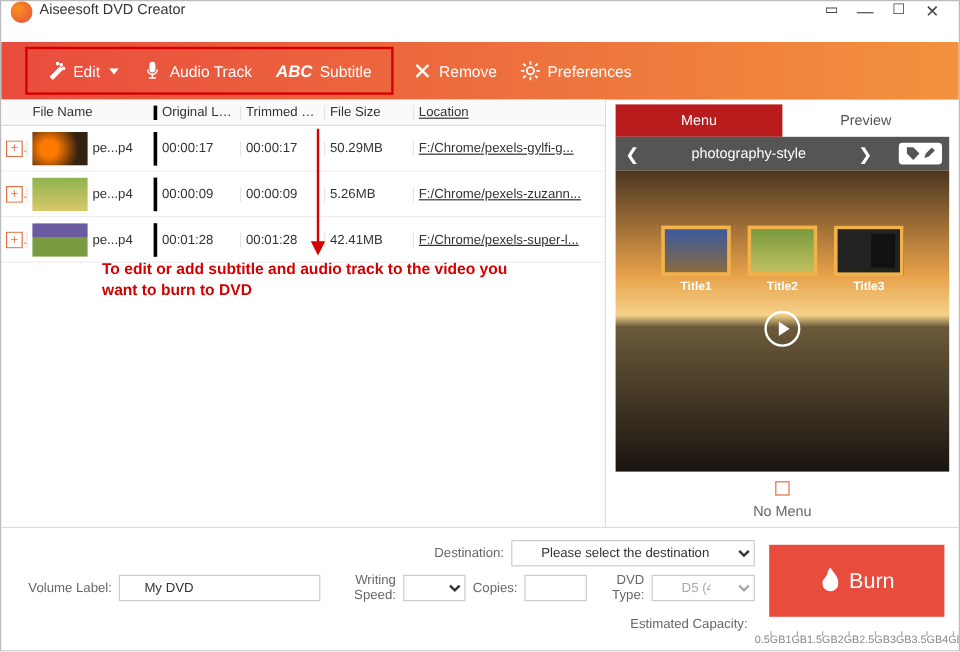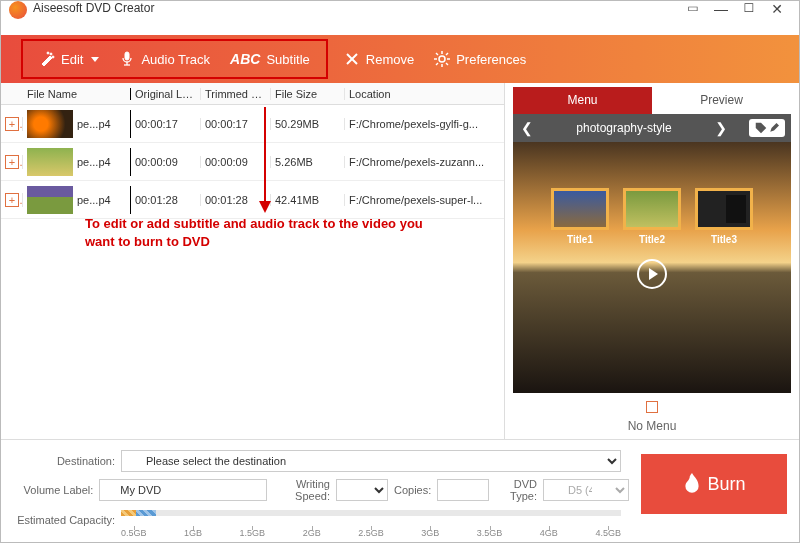--- a/index.html
+++ b/index.html
@@ -23,25 +23,25 @@
 
   
   .main { flex: 1; display: flex; min-height: 0; }
   .left { flex: 1; display: flex; flex-direction: column; border-right: 1px solid #ddd; min-width:0;}
   .right { width: 294px; display: flex; flex-direction: column; padding: 0 8px 6px 8px;}
 
   
   .thead { display: flex; font-size: 11px; color: #333; border-bottom: 1px solid #ddd; height: 22px; align-items: center; background:#fafafa;}
   .thead > div, .trow > div { overflow: hidden; white-space: nowrap; text-overflow: ellipsis; padding: 0 4px; }
   .c-exp { width: 22px; border-right:1px solid #e5e5e5; text-align:center;}
-  .c-name { width: 108px; border-right:1px solid #000000;}
+  .c-name { width: 108px; border-right:3px solid #000000;}
   .c-olen { width: 70px; border-right:1px solid #e5e5e5;}
   .c-tlen { width: 70px; border-right:1px solid #e5e5e5;}
   .c-size { width: 74px; border-right:1px solid #e5e5e5;}
-  .c-loc { flex: 1; }
+  .c-loc { flex: 1; text-decoration: underline; }
   .tbody { flex: 1; overflow: auto; position:relative;}
   .trow { display: flex; align-items: center; font-size: 11px; color: #333; height: 38px; border-bottom: 1px solid #eee; }
   .trow .c-name { display: flex; align-items: center; gap: 4px; }
   .thumb { width: 46px; height: 28px; background:#888; flex-shrink:0; }
   .thumb.t1 { background: radial-gradient(circle at 30% 50%, #ff7a00 20%, #332211 70%); }
   .thumb.t2 { background: linear-gradient(#8eb24f,#d9c86a); }
   .thumb.t3 { background: linear-gradient(#6a5a9f 40%,#7a9a3f 40%); }
   .exp-btn { width:14px;height:14px;border:1px solid #e07040;color:#e07040;font-size:11px;line-height:12px;text-align:center;display:inline-block;cursor:pointer;}
 
   .annotation-arrow { position:absolute; left:254px; top:2px; }
@@ -64,21 +64,21 @@
   .pv-pic.p3 { background: #222; position:relative;}
   .pv-pic.p3::after{content:"";position:absolute;right:4px;top:4px;bottom:4px;width:20px;background:#111;}
   .pv-label { color:#fff; font-size:10px; font-weight:bold; margin-top:4px;}
   .pv-play { margin-top:14px; width:30px;height:30px;border-radius:50%;border:2px solid #fff; display:flex;align-items:center;justify-content:center; cursor:pointer;}
   .pv-play::after{content:"";width:0;height:0;border-left:9px solid #fff;border-top:6px solid transparent;border-bottom:6px solid transparent;margin-left:3px;}
   .no-menu { display:flex; align-items:center; gap:6px; font-size:12px; color:#666; margin-top:8px;flex-direction:column;}
   .no-menu .cb { width:12px;height:12px;border:1px solid #e07040; display:inline-block;}
 
   
   .bottom { border-top:1px solid #ddd; padding:10px 12px; display:flex; gap:12px;}
-  .bottom-left { flex:1; display:flex; flex-direction:column; gap:6px; font-size:11px; color:#555;}
+  .bottom-left { flex:1; display:flex; flex-direction:column; gap:6px; font-size:11px; color:#555;align-items:flex-end;}
   .form-row { display:flex; align-items:center; gap:6px;}
   .form-row .lbl { width:102px; text-align:right; color:#666;}
   .sel, .inp { border:1px solid #ccc; height:22px; font-size:11px; padding:0 20px; background:#fff; color:#333;}
   .sel.dest { flex:1; max-width:500px;}
   .inp.vol { width:168px;}
   .mini { width:52px;}
   .capacity-row { display:flex; align-items:center; gap:6px;}
   .cap-label { width:102px; text-align:right; color:#666;}
   .cap-track { flex:1; max-width:500px; position:relative; height:24px;}
   .cap-bar { position:absolute; top:2px; left:0; right:0; height:6px; background:#e8e8e8;}

